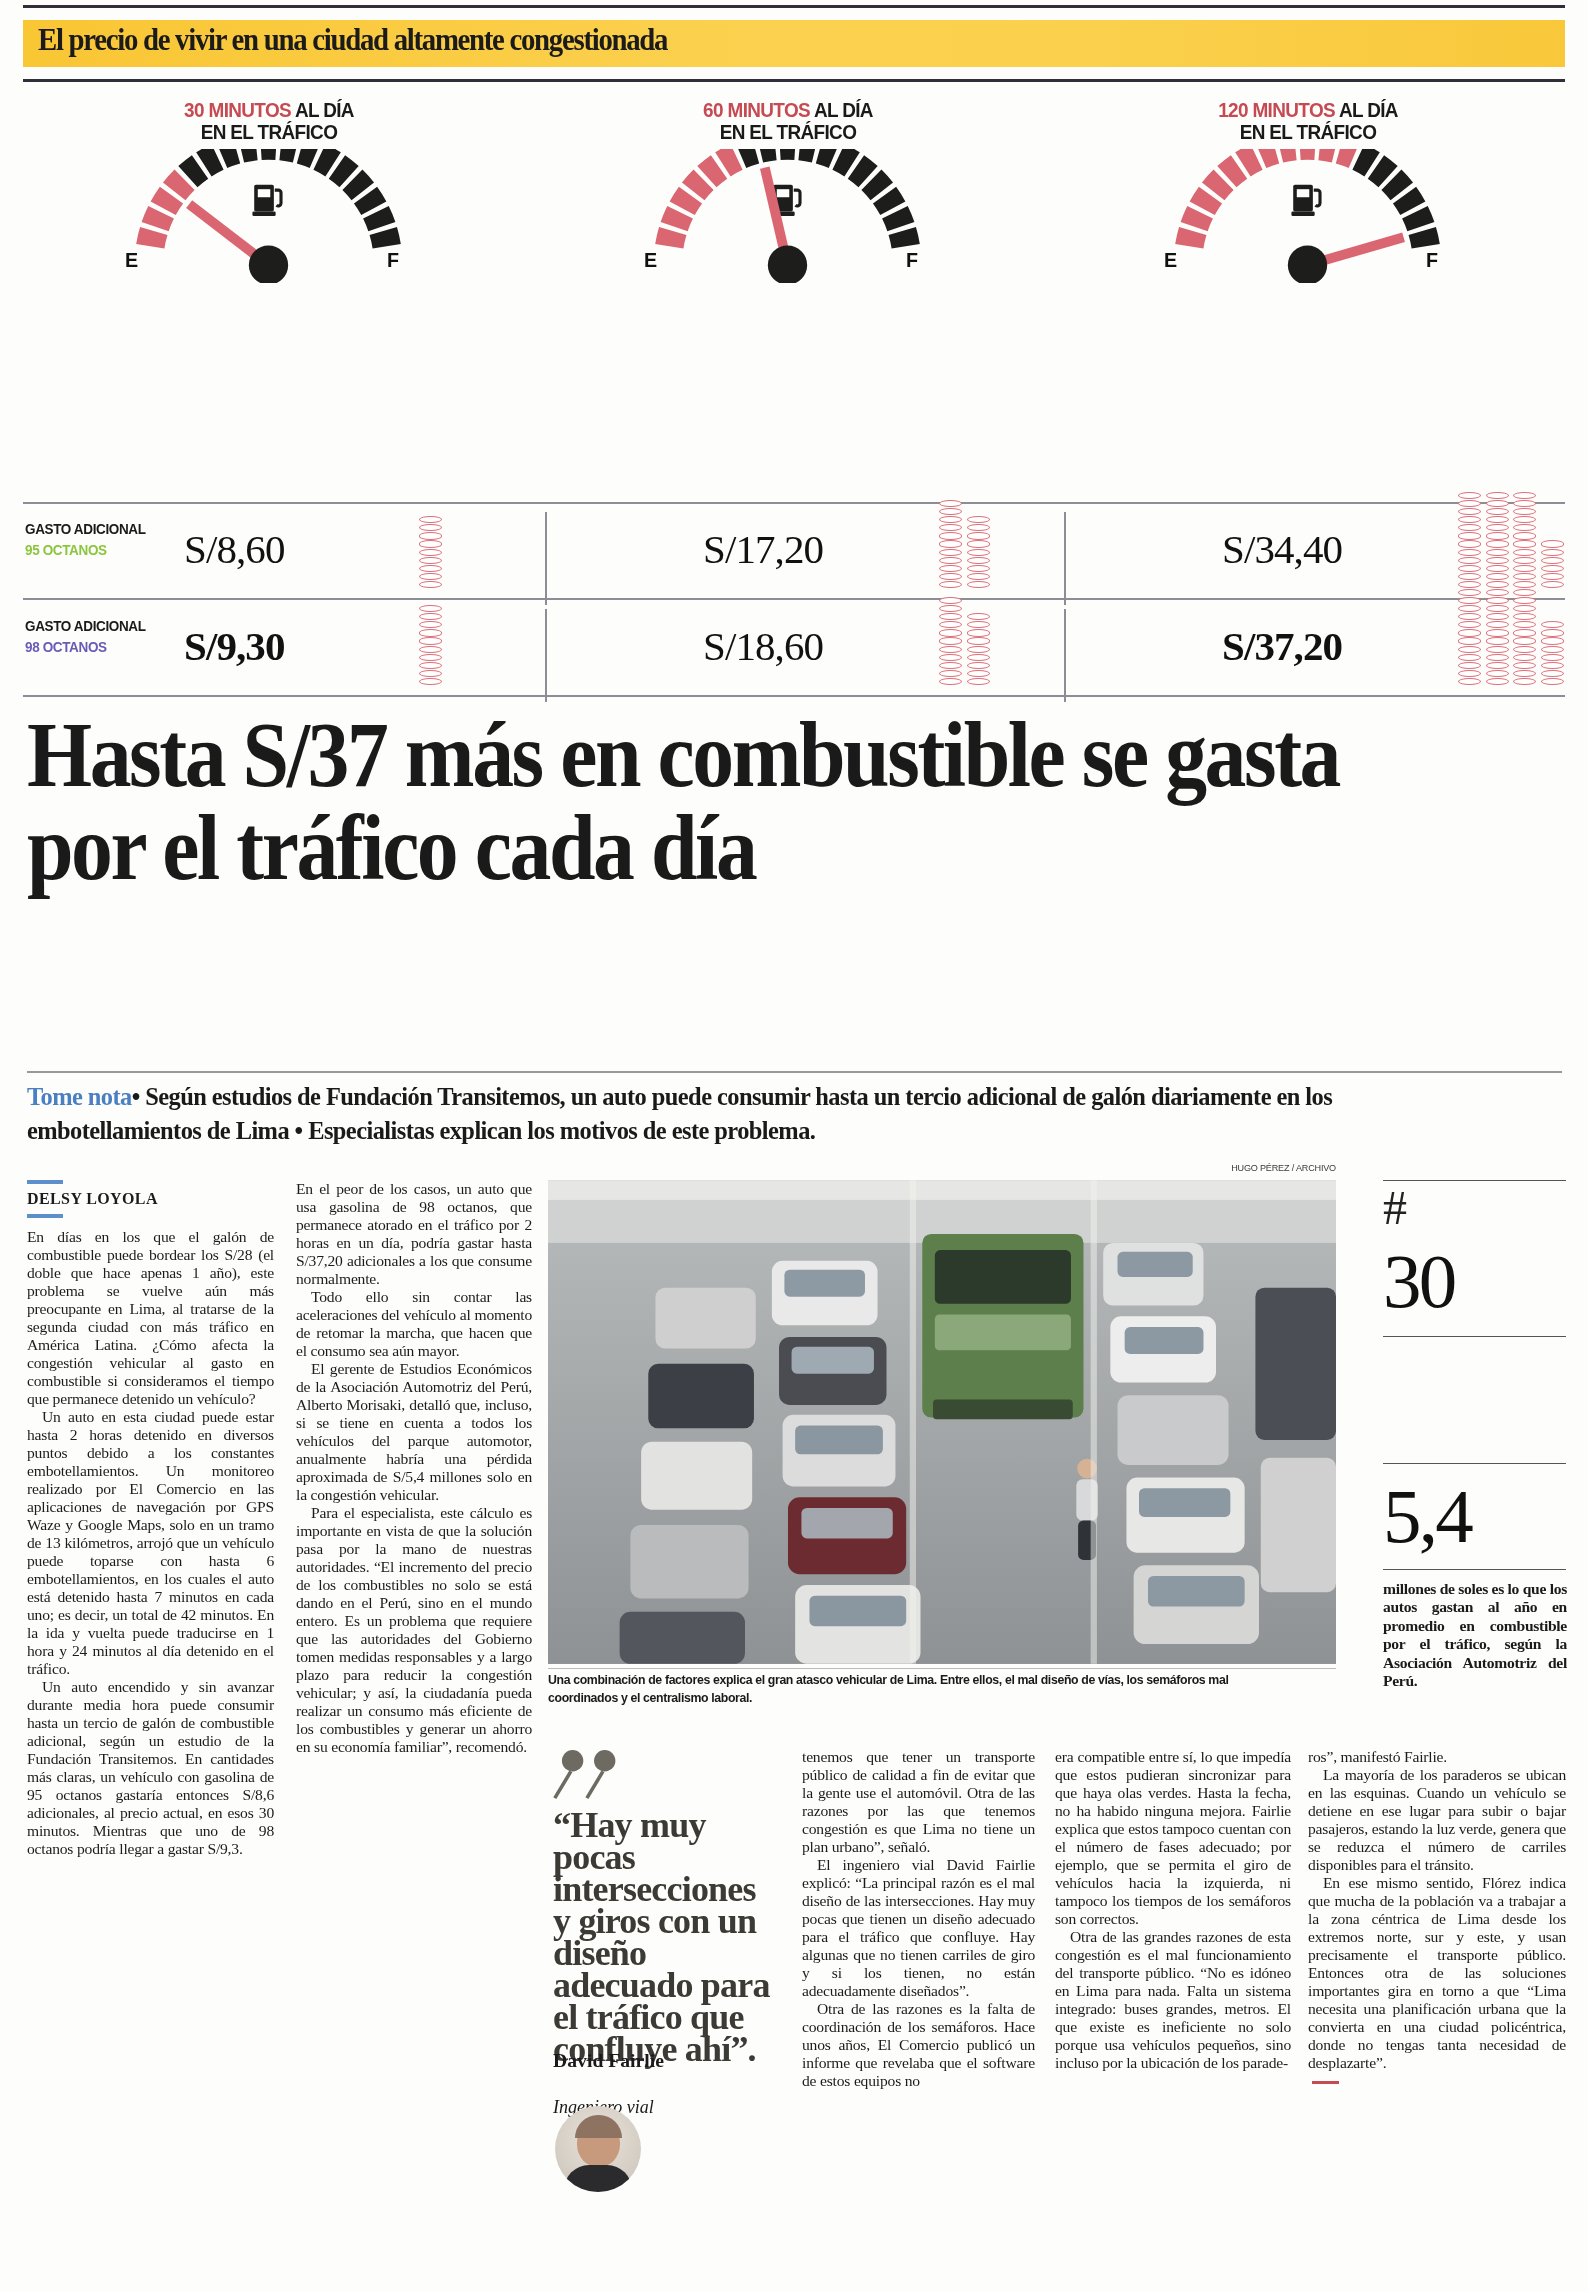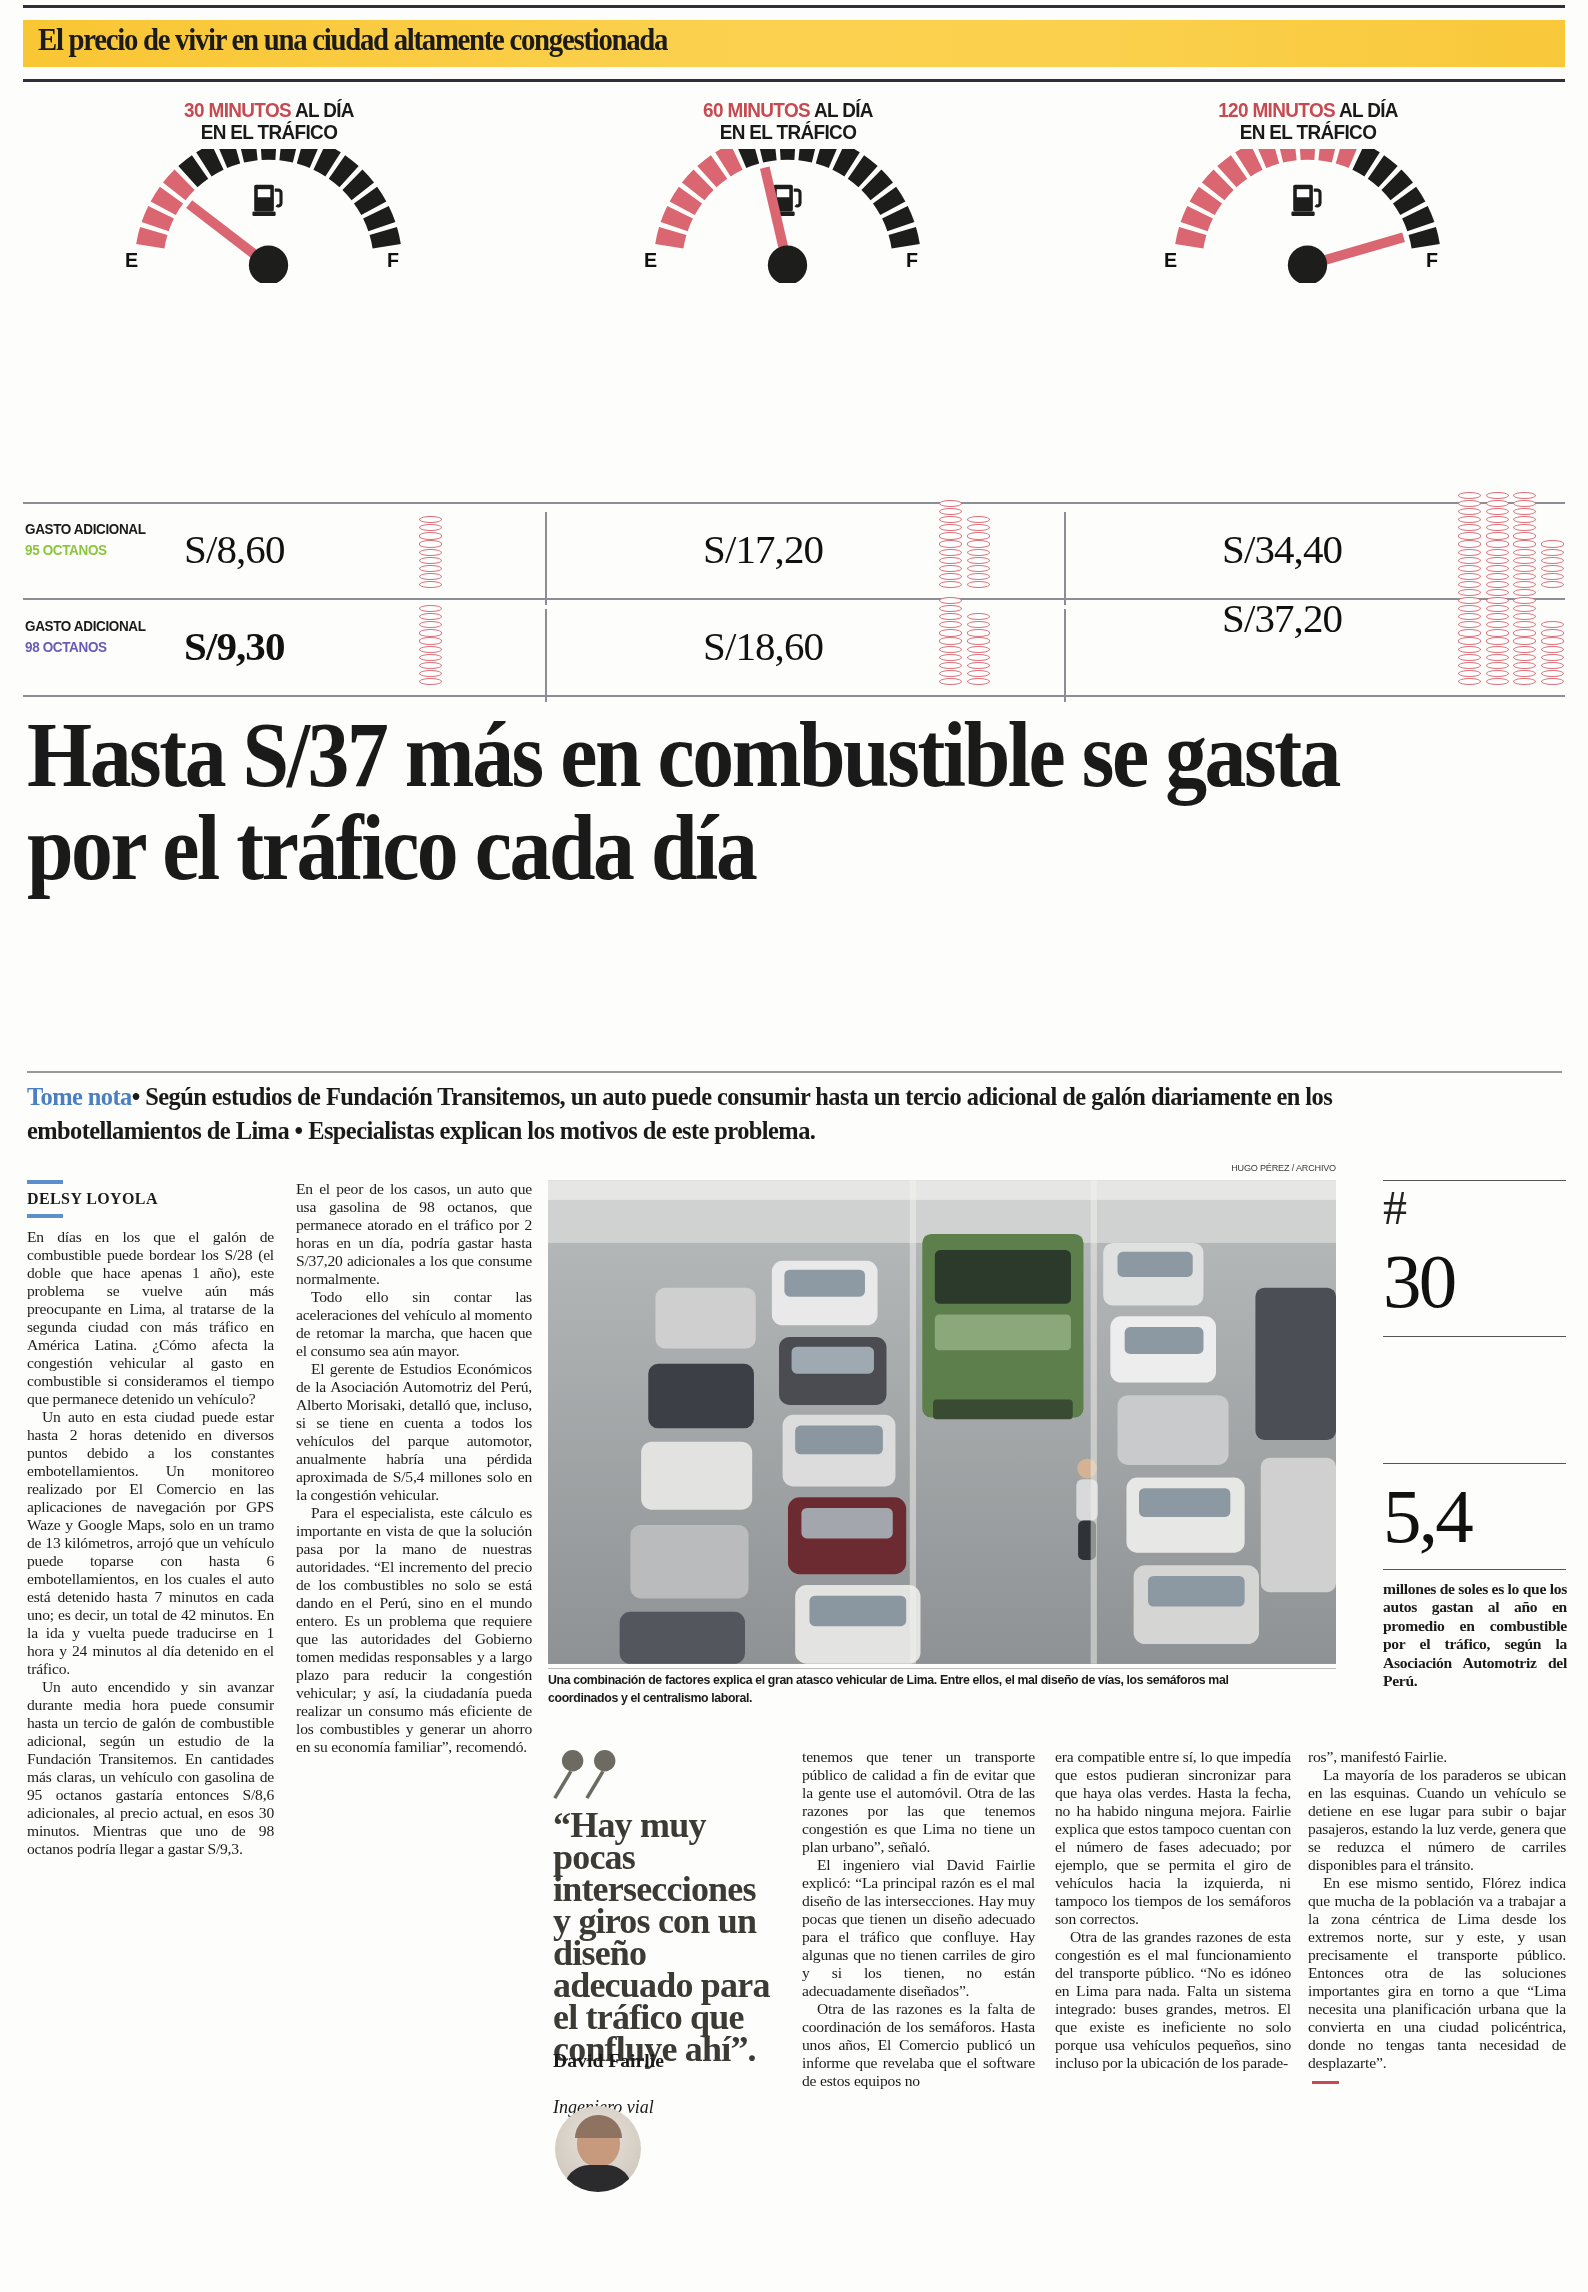--- a/index.html
+++ b/index.html
@@ -369,21 +369,21 @@
           <div class="coin"></div>
           <div class="coin"></div>
           <div class="coin"></div>
           <div class="coin"></div>
           <div class="coin"></div>
           <div class="coin"></div>
           <div class="coin"></div>
           <div class="coin"></div>
         </div>
       </div>
-      <div class="amount" style="left: 1222px; top: 594px;">S/37,20</div>
+      <div class="amount" style="left: 1222px; top: 622px; font-weight: bold;">S/37,20</div>
       <div class="coins" style="left: 1458px; top: 613px; height: 72px;">
         <div class="stack">
           <div class="coin"></div>
           <div class="coin"></div>
           <div class="coin"></div>
           <div class="coin"></div>
           <div class="coin"></div>
           <div class="coin"></div>
           <div class="coin"></div>
           <div class="coin"></div>
@@ -547,21 +547,21 @@
   <div class="avatar">
     <div class="av-head"></div>
     <div class="av-hair"></div>
     <div class="av-body"></div>
   </div>
 
 
   <div class="col" style="left:802px;top:1748px;width:233px;">
     <p class="first">tenemos que tener un transporte público de calidad a fin de evitar que la gente use el automóvil. Otra de las razones por las que tenemos congestión es que Lima no tiene un plan urbano”, señaló.</p>
     <p>El ingeniero vial David Fairlie explicó: “La principal razón es el mal diseño de las intersecciones. Hay muy pocas que tienen un diseño adecuado para el tráfico que confluye. Hay algunas que no tienen carriles de giro y si los tienen, no están adecuadamente diseñados”.</p>
-    <p>Otra de las razones es la falta de coordinación de los semáforos. Hasta unos años, El Comercio publicó un informe que revelaba que el software de estos equipos no</p>
+    <p>Otra de las razones es la falta de coordinación de los semáforos. Hace unos años, El Comercio publicó un informe que revelaba que el software de estos equipos no</p>
   </div>
 
   <div class="col" style="left:1055px;top:1748px;width:236px;">
     <p class="first">era compatible entre sí, lo que impedía que estos pudieran sincronizar para que haya olas verdes. Hasta la fecha, no ha habido ninguna mejora. Fairlie explica que estos tampoco cuentan con el número de fases adecuado; por ejemplo, que se permita el giro de vehículos hacia la izquierda, ni tampoco los tiempos de los semáforos son correctos.</p>
     <p>Otra de las grandes razones de esta congestión es el mal funcionamiento del transporte público. “No es idóneo en Lima para nada. Falta un sistema integrado: buses grandes, metros. El que existe es ineficiente no solo porque usa vehículos pequeños, sino incluso por la ubicación de los parade-</p>
   </div>
 
   <div class="col" style="left:1308px;top:1748px;width:258px;">
     <p class="first">ros”, manifestó Fairlie.</p>
     <p>La mayoría de los paraderos se ubican en las esquinas. Cuando un vehículo se detiene en ese lugar para subir o bajar pasajeros, estando la luz verde, genera que se reduzca el número de carriles disponibles para el tránsito.</p>

